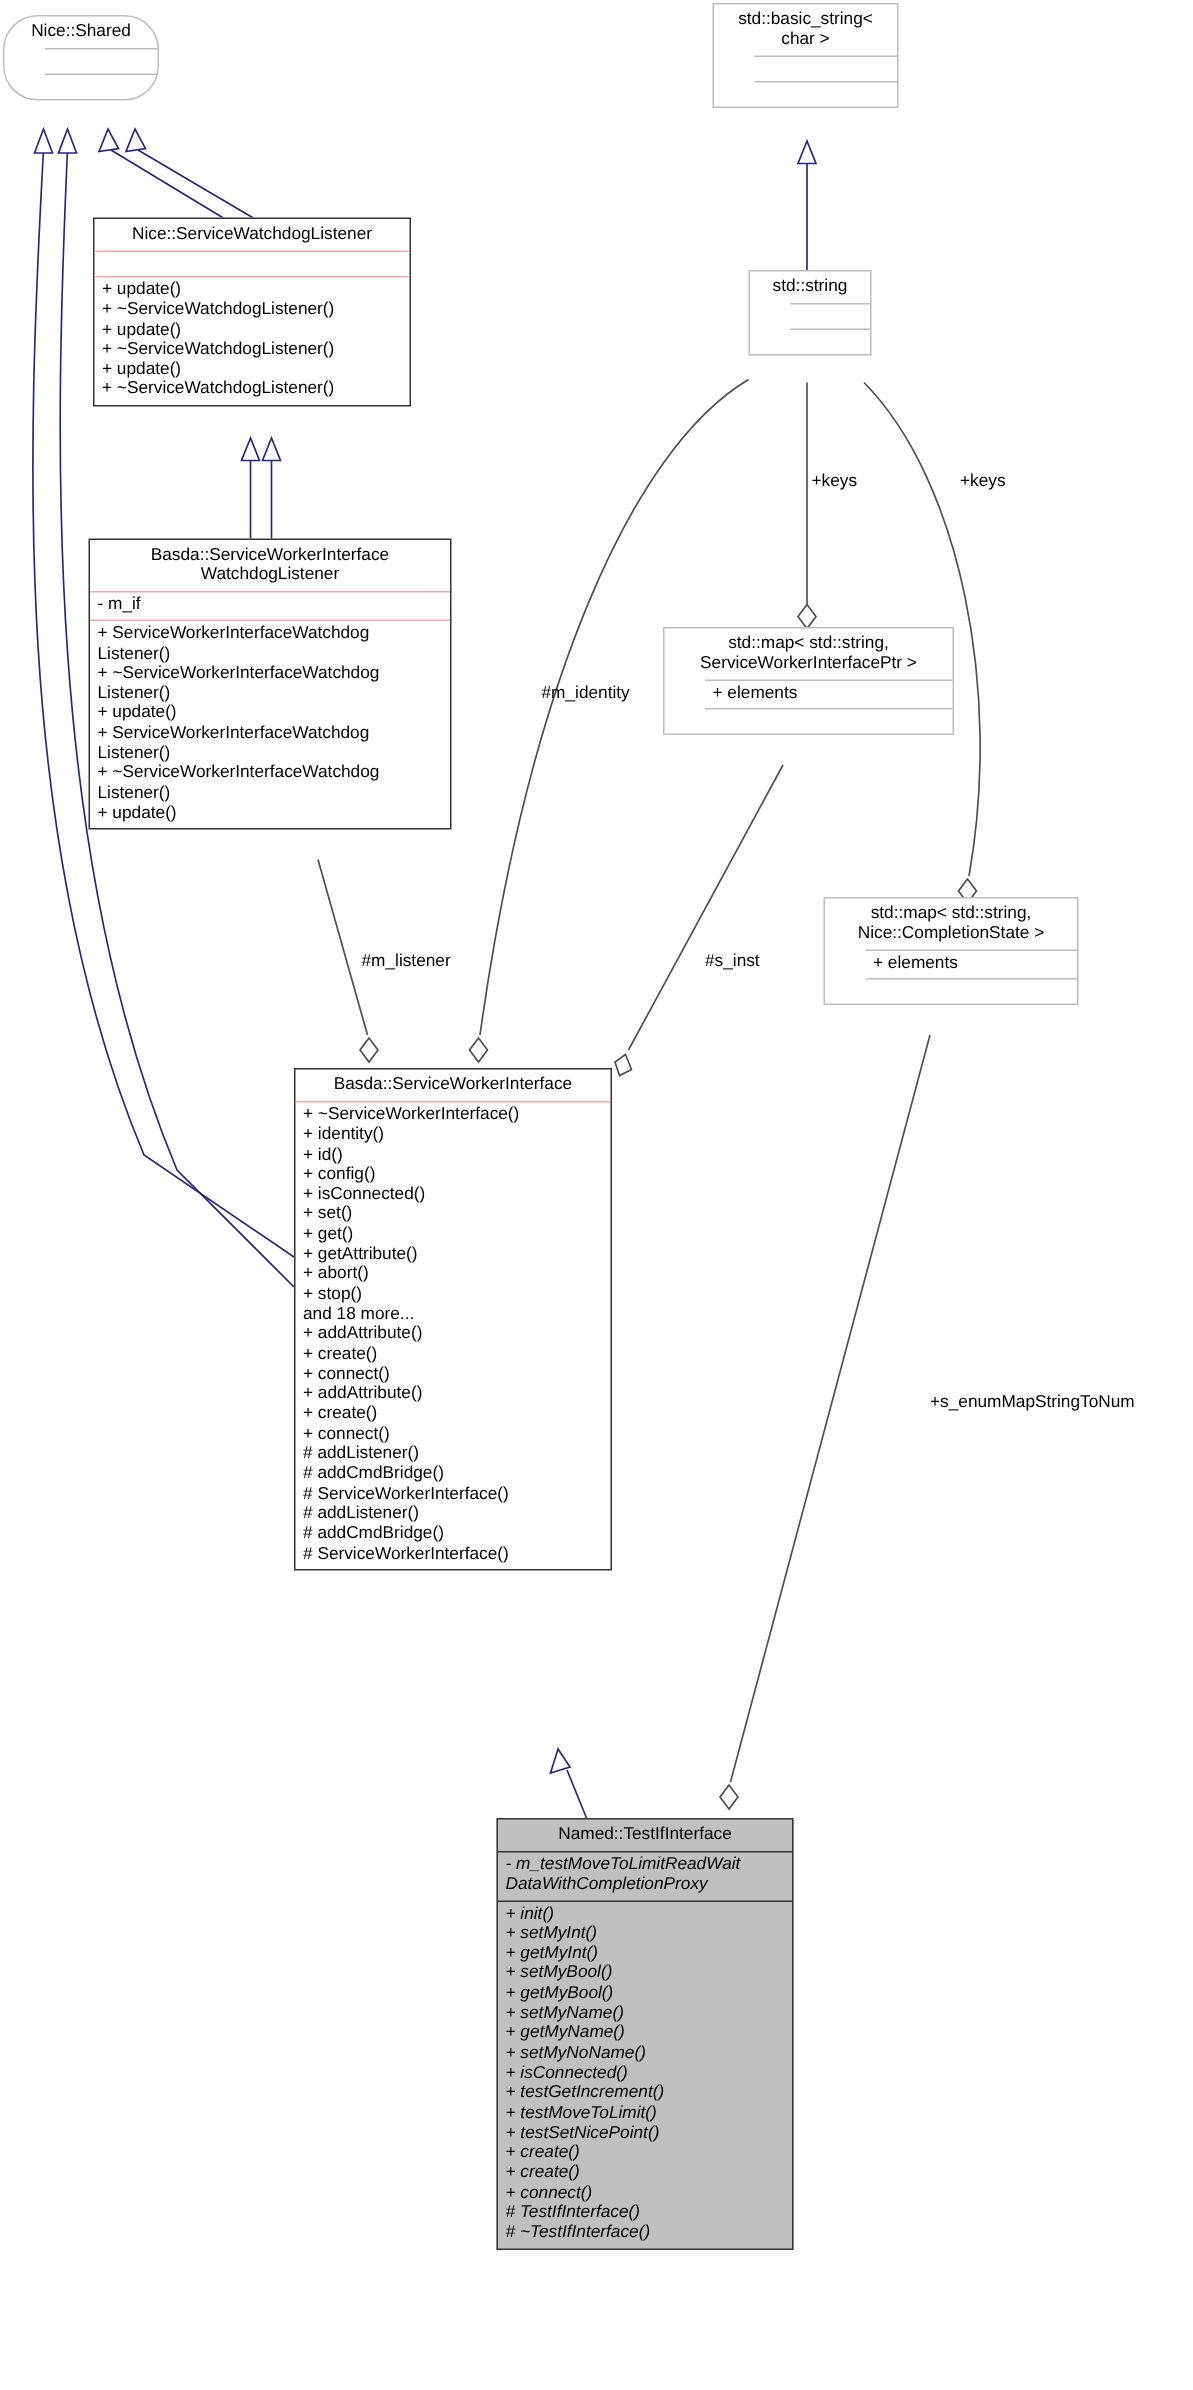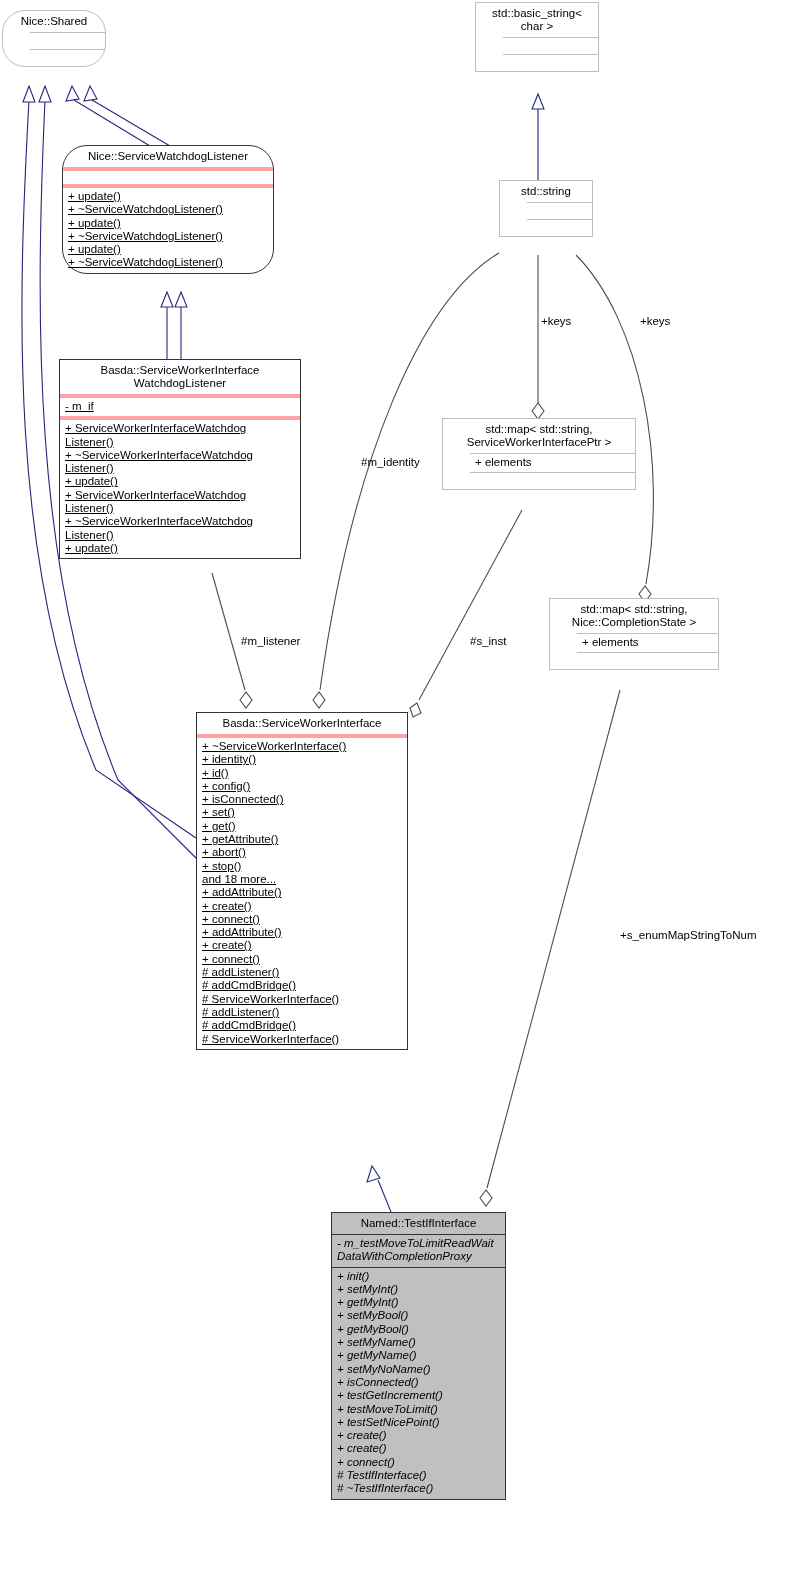--- a/index.html
+++ b/index.html
@@ -10,21 +10,21 @@
 
   .node{position:absolute;box-sizing:border-box;background:#ffffff;}
   .node.thin{border:1px solid #bdbdbd;}
   .node.bold{border:1px solid #333333;}
   .node.shaded{background:#c0c0c0;border:1px solid #333333;}
 
   .sec{box-sizing:border-box;}
   .sec.title{text-align:center;font-size:11.5px;color:#000;padding:4px 4px 4px 4px;line-height:13px;}
   .sec.attrs,.sec.ops{font-size:11.5px;color:#000;padding:2px 4px 3px 5px;line-height:13.3px;}
   .node.thin .sec+.sec{border-top:1px solid #bdbdbd;margin-left:27px;}
-  .node.bold .sec+.sec{border-top:4px solid #fca5a5;text-decoration:underline;}
+  .node.bold .sec+.sec{border-top:1px solid #fca5a5;}
   .node.shaded .sec+.sec{border-top:1px solid #333333;font-style:italic;}
   .sec .row{white-space:normal;}
   .sec.empty{min-height:17px;}
 
   .edge-label{position:absolute;font-size:11.5px;color:#000;white-space:nowrap;}
 
   
   .inherit{stroke:#26267f;stroke-width:1.1px;fill:none;}
   .assoc{stroke:#4d4d4d;stroke-width:1.1px;fill:none;}
   .arrowhead-i{fill:#ffffff;stroke:#26267f;stroke-width:1.1px;}
@@ -104,21 +104,21 @@
       <polygon class="arrowhead-i" points="372,1166 367,1182 380,1178"></polygon>
     </g>
   </svg>
 
   <div class="node thin" style="left:2px;top:10px;width:104px;border-radius:23px;">
     <div class="sec title">Nice::Shared</div>
     <div class="sec attrs empty"></div>
     <div class="sec ops empty"></div>
   </div>
 
-  <div class="node bold" style="left:62px;top:145px;width:212px;border-radius:25px;">
+  <div class="node bold" style="left:62px;top:145px;width:212px;">
     <div class="sec title">Nice::ServiceWatchdogListener</div>
     <div class="sec attrs empty"></div>
     <div class="sec ops">
       <div class="row">+ update()</div>
       <div class="row">+ ~ServiceWatchdogListener()</div>
       <div class="row">+ update()</div>
       <div class="row">+ ~ServiceWatchdogListener()</div>
       <div class="row">+ update()</div>
       <div class="row">+ ~ServiceWatchdogListener()</div>
     </div>
@@ -144,21 +144,21 @@
 
   <div class="node thin" style="left:475px;top:2px;width:124px;">
     <div class="sec title">
       <div>std::basic_string&lt;</div>
       <div>char &gt;</div>
     </div>
     <div class="sec attrs empty"></div>
     <div class="sec ops empty"></div>
   </div>
 
-  <div class="node thin" style="left:499px;top:180px;width:94px;">
+  <div class="node thin" style="left:499px;top:180px;width:82px;">
     <div class="sec title">std::string</div>
     <div class="sec attrs empty"></div>
     <div class="sec ops empty"></div>
   </div>
 
   <div class="node thin" style="left:442px;top:418px;width:194px;">
     <div class="sec title">
       <div>std::map&lt; std::string,</div>
       <div>ServiceWorkerInterfacePtr &gt;</div>
     </div>
@@ -201,21 +201,21 @@
       <div class="row">+ connect()</div>
       <div class="row"># addListener()</div>
       <div class="row"># addCmdBridge()</div>
       <div class="row"># ServiceWorkerInterface()</div>
       <div class="row"># addListener()</div>
       <div class="row"># addCmdBridge()</div>
       <div class="row"># ServiceWorkerInterface()</div>
     </div>
   </div>
 
-  <div class="node shaded" style="left:331px;top:1212px;width:175px;">
+  <div class="node shaded" style="left:331px;top:1212px;width:198px;">
     <div class="sec title">Named::TestIfInterface</div>
     <div class="sec attrs">
       <div class="row">- m_testMoveToLimitReadWait DataWithCompletionProxy</div>
     </div>
     <div class="sec ops">
       <div class="row">+ init()</div>
       <div class="row">+ setMyInt()</div>
       <div class="row">+ getMyInt()</div>
       <div class="row">+ setMyBool()</div>
       <div class="row">+ getMyBool()</div>

